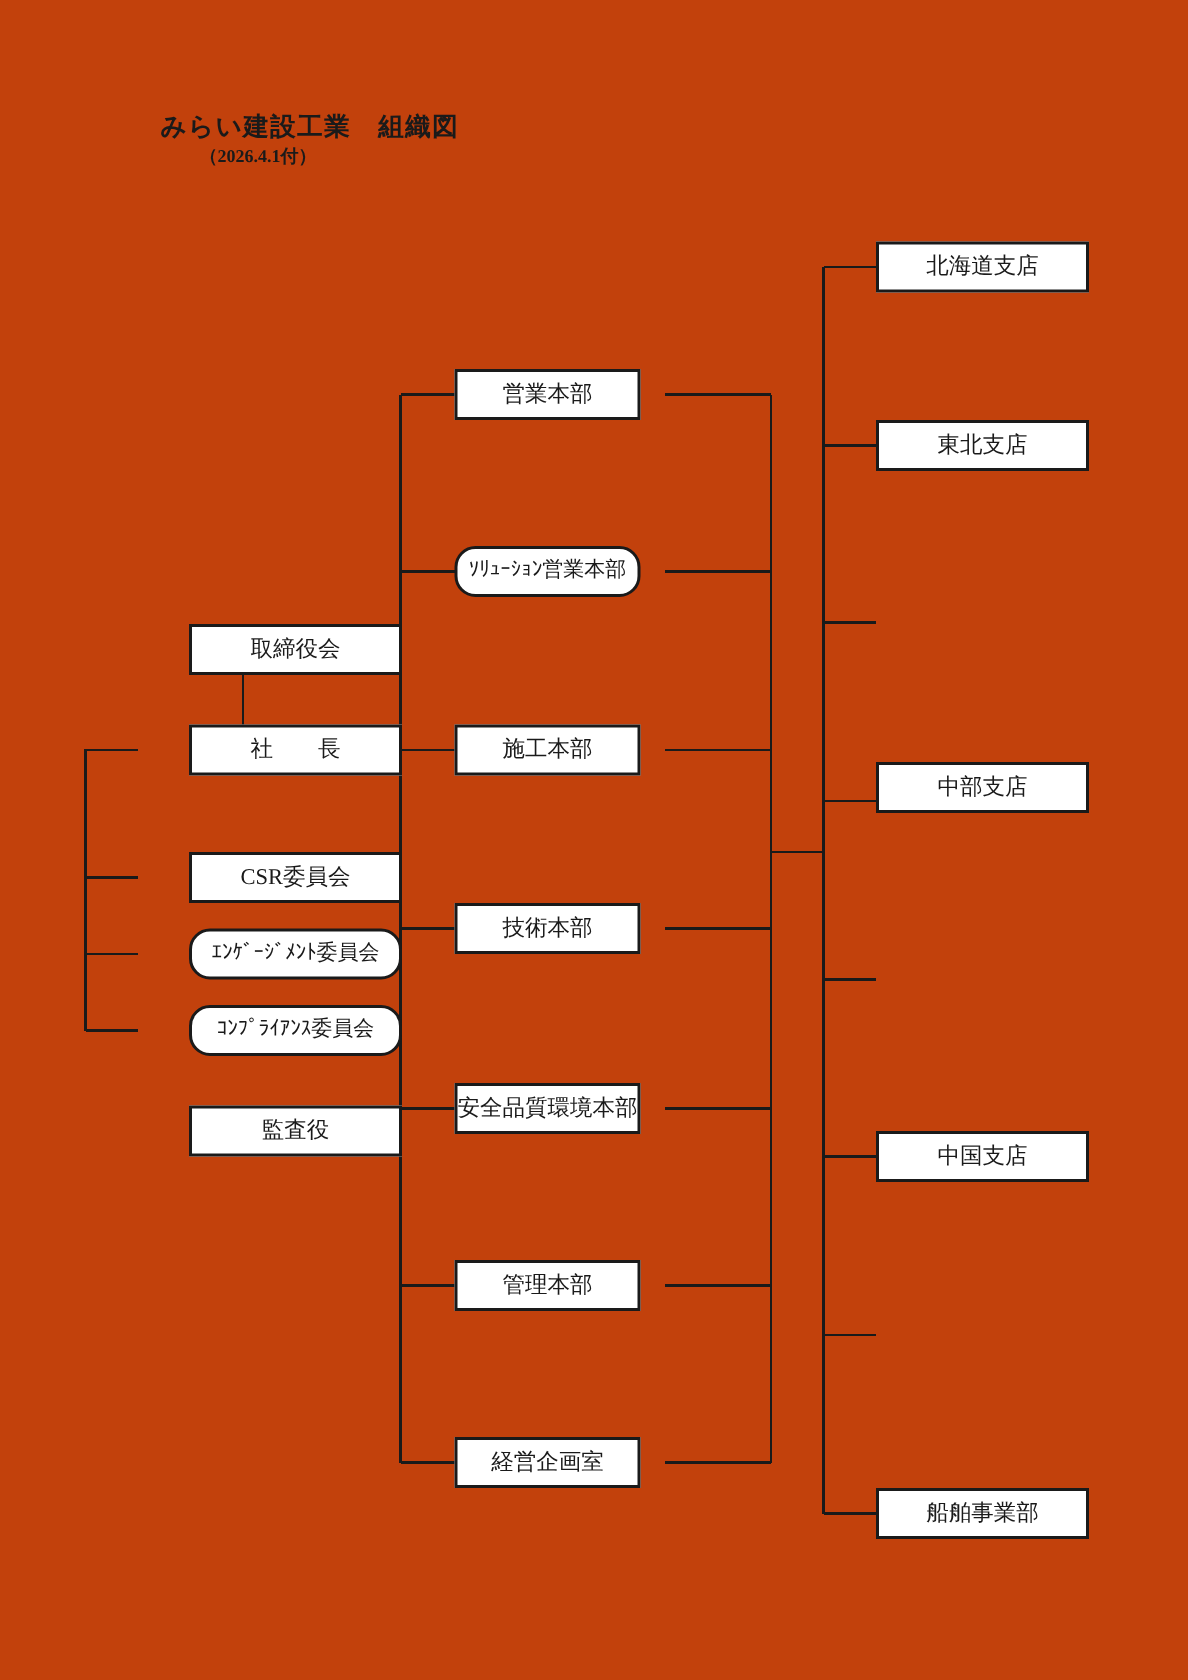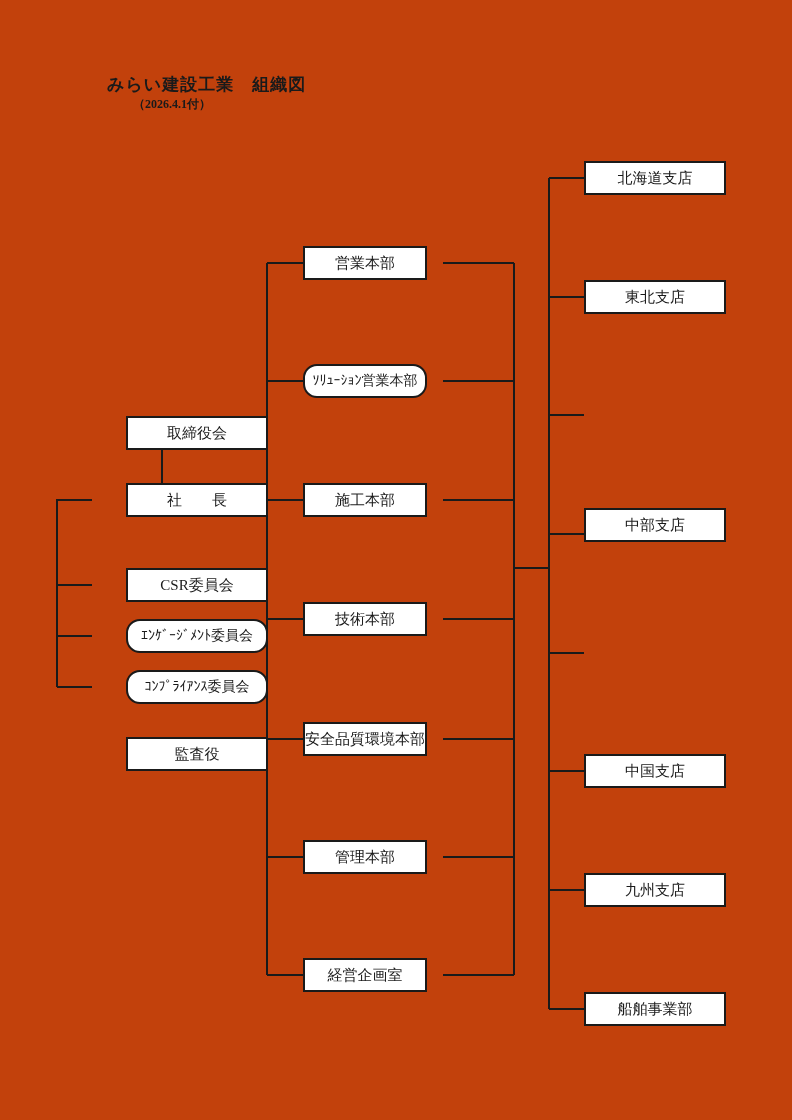--- a/index.html
+++ b/index.html
@@ -123,16 +123,15 @@
   <div class="box mid" style="top:483px">施工本部</div>
   <div class="box mid" style="top:602px">技術本部</div>
   <div class="box mid" style="top:722px">安全品質環境本部</div>
   <div class="box mid" style="top:840px">管理本部</div>
   <div class="box mid" style="top:958px">経営企画室</div>
 
   <div class="box right" style="top:161px">北海道支店</div>
   <div class="box right" style="top:280px">東北支店</div>
   <div class="box right" style="top:508px">中部支店</div>
   <div class="box right" style="top:754px">中国支店</div>
-  <div class="box right" style="top:873px">九州支店</div>
   <div class="box right" style="top:992px">船舶事業部</div>
 
 </div>
 
 </body></html>

